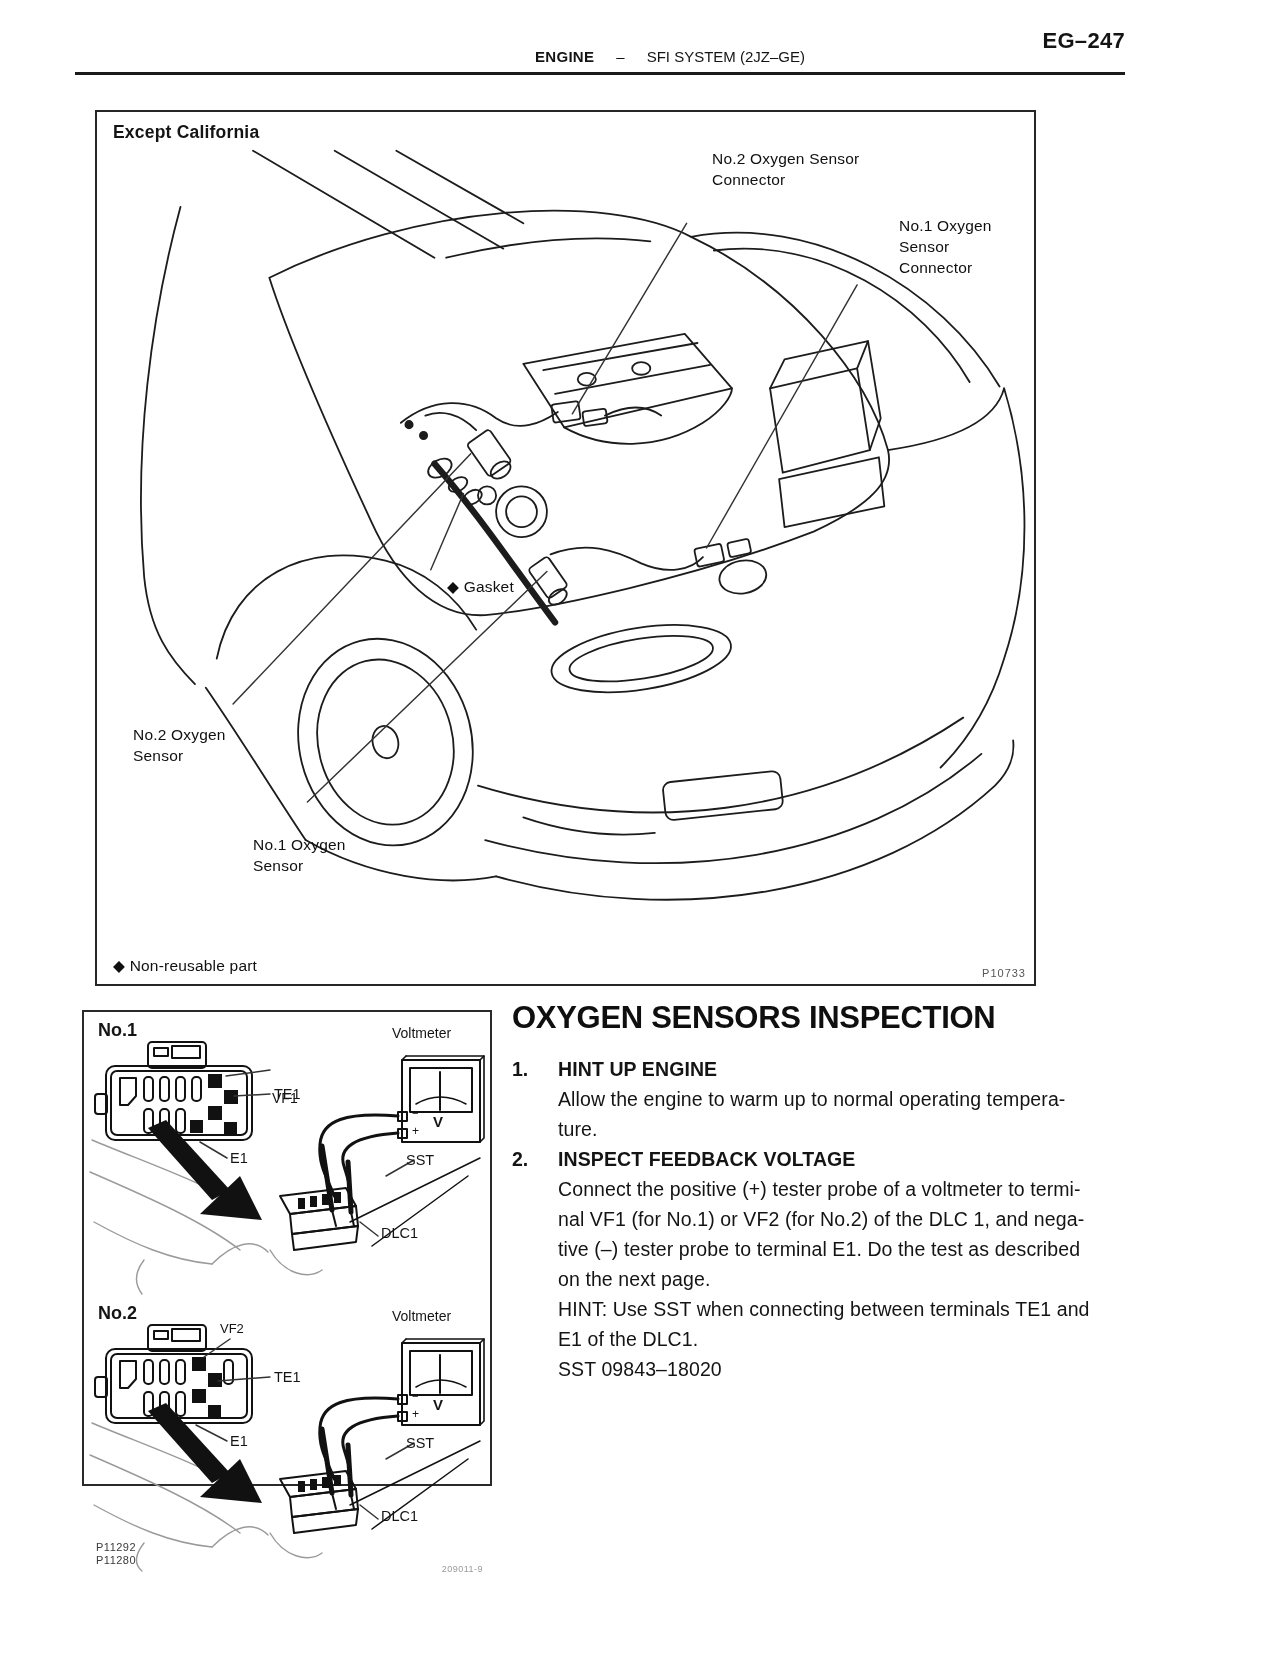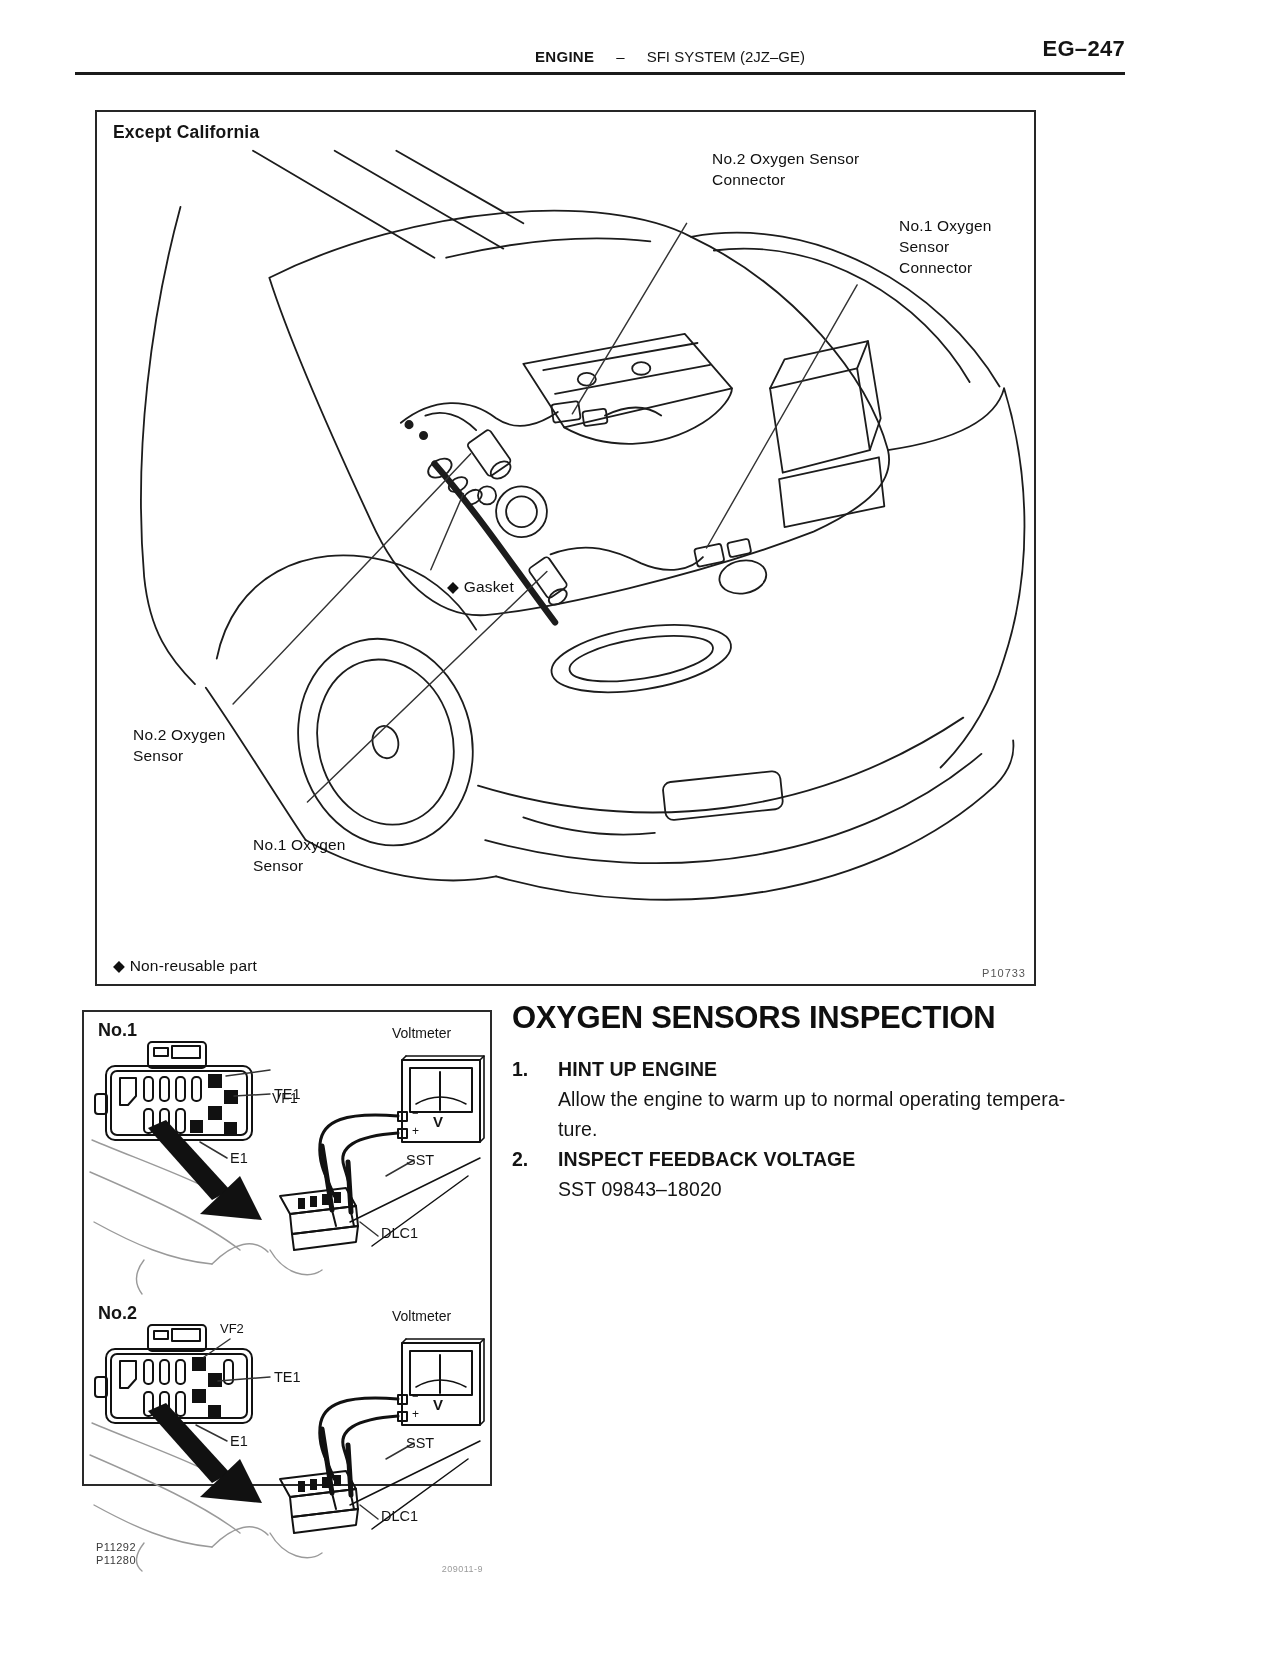--- a/index.html
+++ b/index.html
@@ -1,21 +1,21 @@
 <!DOCTYPE html>
 <html><head>
 <meta charset="utf-8">
 <style>
   html,body{margin:0;padding:0;background:#ffffff;}
   body{width:1280px;height:1656px;font-family:"Liberation Sans",sans-serif;color:#141414;}
   .page{position:relative;width:1280px;height:1656px;background:#fff;overflow:hidden;}
   .ml{white-space:pre-line;}
 
   
-  .pagecode{position:absolute;top:36px;right:155px;font-size:22px;font-weight:bold;letter-spacing:.3px;}
+  .pagecode{position:absolute;top:28px;right:155px;font-size:22px;font-weight:bold;letter-spacing:.3px;}
   .runhead{position:absolute;top:48px;left:535px;font-size:15px;display:flex;gap:0;}
   .rh-sec{font-weight:bold;letter-spacing:.3px;}
   .rh-dash{margin:0 22px;}
   .ruler{position:absolute;top:72px;left:75px;width:1050px;height:3px;background:#1b1b1b;}
 
   
   .fig-main{position:absolute;left:95px;top:110px;width:941px;height:876px;border:2.5px solid #262626;box-sizing:border-box;background:#fff;}
   .fig-main svg{position:absolute;left:0;top:0;width:100%;height:100%;}
   .cap{position:absolute;left:16px;top:10px;font-size:17.5px;font-weight:bold;letter-spacing:.2px;}
   .lbl{position:absolute;font-size:15.5px;line-height:21px;color:#101010;letter-spacing:.2px;}
@@ -351,18 +351,24 @@
         <div class="stitle">HINT UP ENGINE</div>
         <div class="sp ml">Allow the engine to warm up to normal operating tempera-
 ture.</div>
       </div>
     </div>
 
     <div class="step">
       <div class="num">2.</div>
       <div class="sbody">
         <div class="stitle">INSPECT FEEDBACK VOLTAGE</div>
+        <div class="sp ml">Connect the positive (+) tester probe of a voltmeter to termi-
+nal VF1 (for No.1) or VF2 (for No.2) of the DLC 1, and nega-
+tive (–) tester probe to terminal E1. Do the test as described
+on the next page.</div>
+        <div class="sp ml">HINT: Use SST when connecting between terminals TE1 and
+E1 of the DLC1.</div>
         <div class="sp ml">SST 09843–18020</div>
       </div>
     </div>
   </section>
 
 </div>
 
 </body></html>

